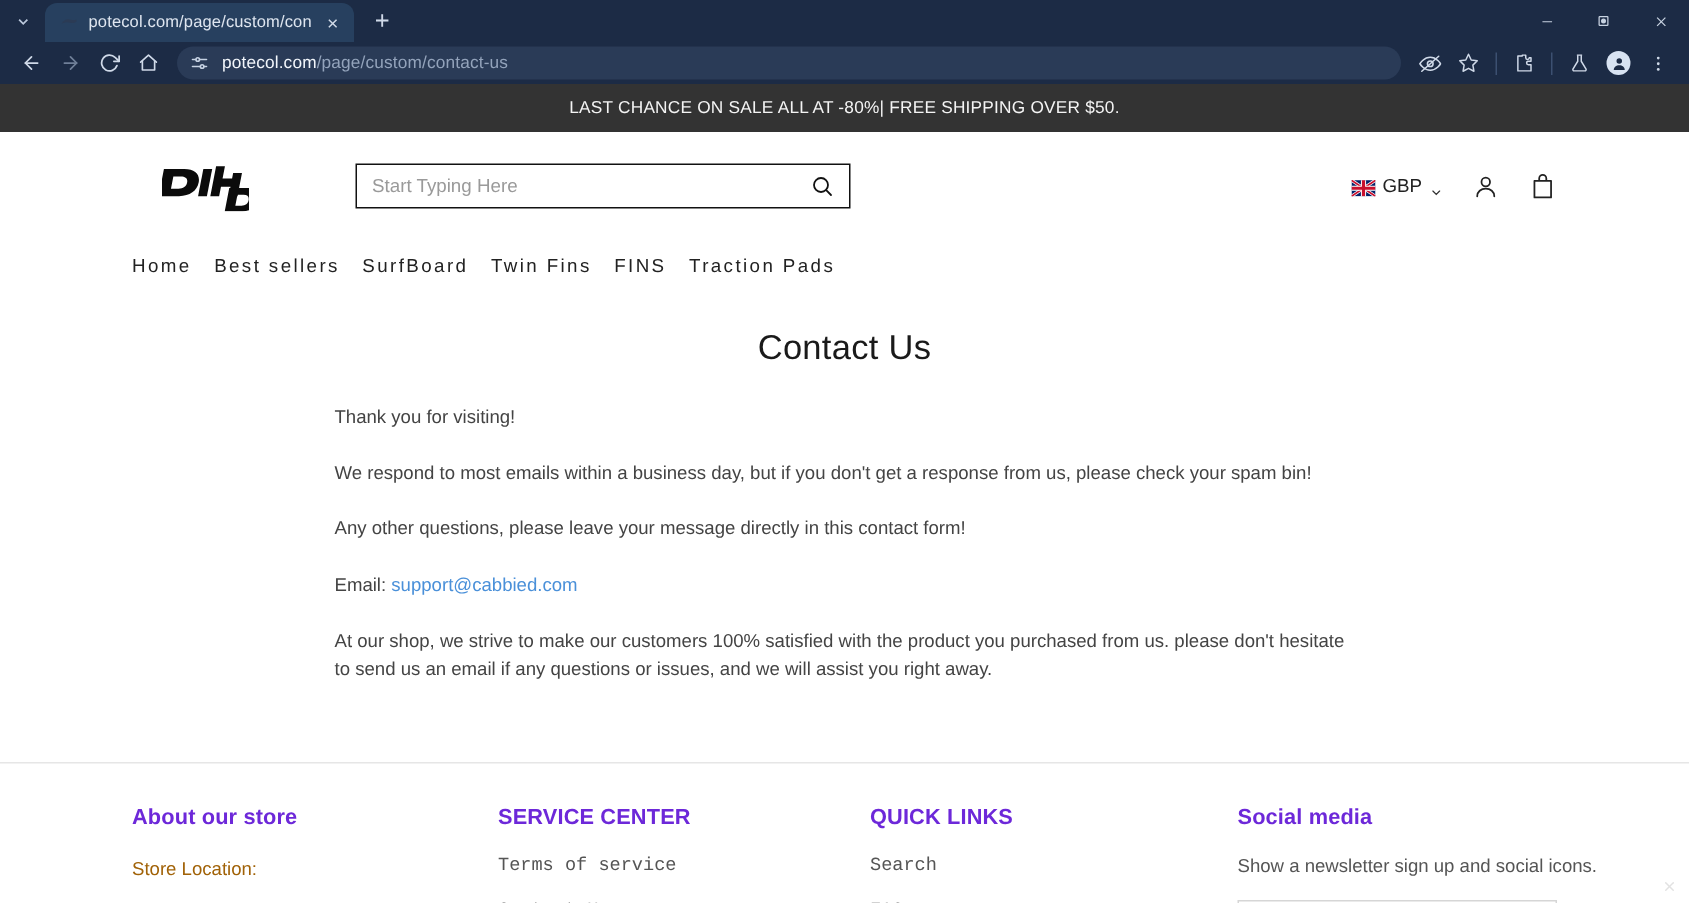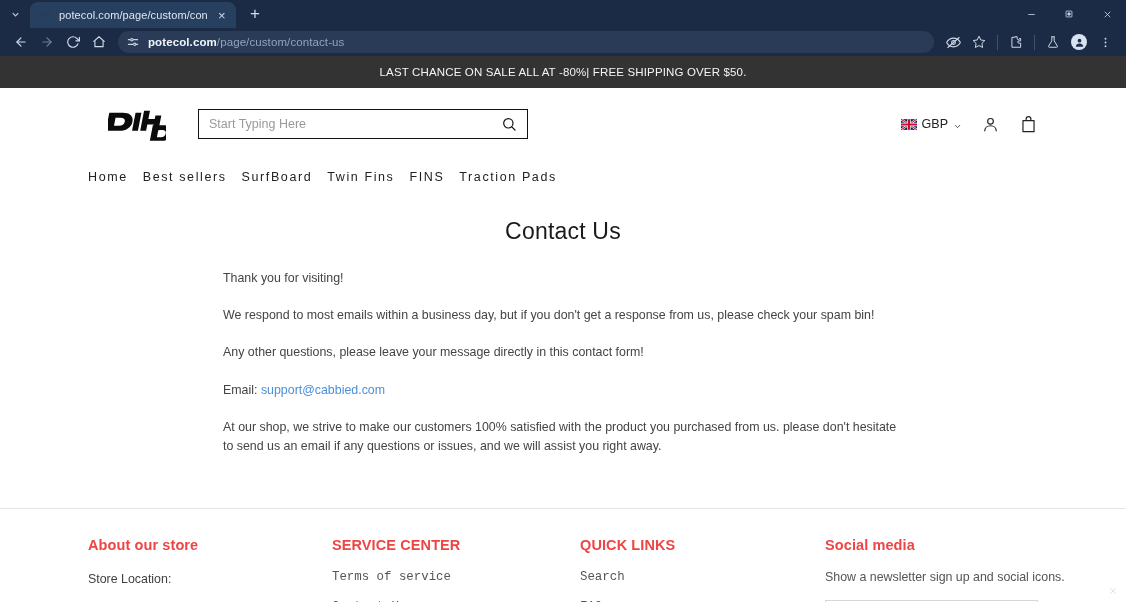--- a/index.html
+++ b/index.html
@@ -65,21 +65,21 @@
     color: #cfd9e8; border-radius: 4px; flex: none;
   }
   .tb-btn.dim { color: #6f7f98; }
   .omnibox {
     flex: 1; height: 22px; background: #2a3b57; border-radius: 12px;
     display: flex; align-items: center; gap: 7px; padding: 0 8px;
     margin: 0 6px 0 6px; min-width: 0;
   }
   .omni-icon { width: 15px; height: 15px; flex: none; color: #c6d2e3; display:flex; align-items:center; }
   .omni-url { font-size: 11.5px; white-space: nowrap; overflow: hidden; letter-spacing: .1px; }
-  .omni-url .host { color: #f2f6fb; font-weight: bold; }
+  .omni-url .host { color: #f2f6fb; }
   .omni-url .path { color: #93a3bb; }
   .tb-right { display: flex; align-items: center; gap: 0; flex: none; }
   .tb-sep { width: 1px; height: 15px; background: #3c5071; margin: 0 5px; }
   .avatar-circle {
     width: 16px; height: 16px; border-radius: 50%; background: #d8e3f2;
     display: flex; align-items: center; justify-content: center;
   }
 
   
   .viewport {
@@ -91,20 +91,21 @@
     display: flex; align-items: center; justify-content: center;
     font-size: 11.5px; letter-spacing: .15px;
   }
 
   .site-header {
     padding: 14px 0 0 0; background: #fff;
   }
   .header-row {
     display: flex; align-items: center; padding: 0 88px;
     height: 44px;
+    gap: 39px;
   }
   .logo {
     width: 78px; flex: none; display: flex; align-items: center;
     justify-content: flex-start; padding-left: 20px;
   }
   .logo svg { display: block; }
   .searchwrap { margin-left: 32px; }
   .searchbox {
     width: 330px; height: 30px; border: 1px solid #111;
     display: flex; align-items: center; padding: 0 10px;
@@ -114,21 +115,21 @@
     flex: 1; border: none; outline: none; font-size: 12.5px;
     font-family: "Liberation Sans", sans-serif; color: #222; background: transparent;
   }
   .searchbox input::placeholder { color: #9a9a9a; }
   .search-icon { width: 16px; height: 16px; color: #111; flex: none; }
 
   .header-right {
     margin-left: auto; display: flex; align-items: center; gap: 19px;
   }
   .currency {
-    display: flex; align-items: center; gap: 5px;
+    display: flex; align-items: flex-end; gap: 5px;
     font-size: 12.5px; color: #222;
   }
   .flag { width: 16px; height: 11px; flex: none; display: block; border: 0px solid #ccc; }
   .chev { width: 9px; height: 9px; color: #333; }
   .hdr-icon { width: 19px; height: 19px; color: #222; }
 
   .nav {
     display: flex; align-items: center; gap: 15px;
     padding: 18px 88px 0 88px; height: 44px;
   }
@@ -156,24 +157,24 @@
 
   .footer {
     display: flex; padding: 28px 88px 0 88px; gap: 0;
   }
   .fcol { flex: none; }
   .fcol.c1 { width: 244px; }
   .fcol.c2 { width: 248px; }
   .fcol.c3 { width: 245px; }
   .fcol.c4 { width: 240px; }
   .fh {
-    font-size: 14.5px; font-weight: 700; color: #ef4444; margin-bottom: 17px;
+    font-size: 14.5px; font-weight: 700; color: #6d28d9; margin-bottom: 17px;
     letter-spacing: .1px;
   }
-  .fline { font-size: 12.4px; color: #404040; line-height: 1.5; }
+  .fline { font-size: 12.4px; color: #a16207; line-height: 1.5; }
   .faddr { font-size: 12.4px; color: #555; line-height: 1.45; margin: 13px 0 13px 0; }
   .flink {
     display: block; font-size: 12.4px; color: #555; text-decoration: none;
     margin-bottom: 16px;
     font-family: Liberation Mono, monospace;
   }
   .fdesc { font-size: 12.4px; color: #555; margin-bottom: 16px; }
   .newsletter {
     width: 213px; height: 28px; border: 1px solid #d6d6d6;
     display: flex; align-items: center; padding: 0 10px; background: #fff;

